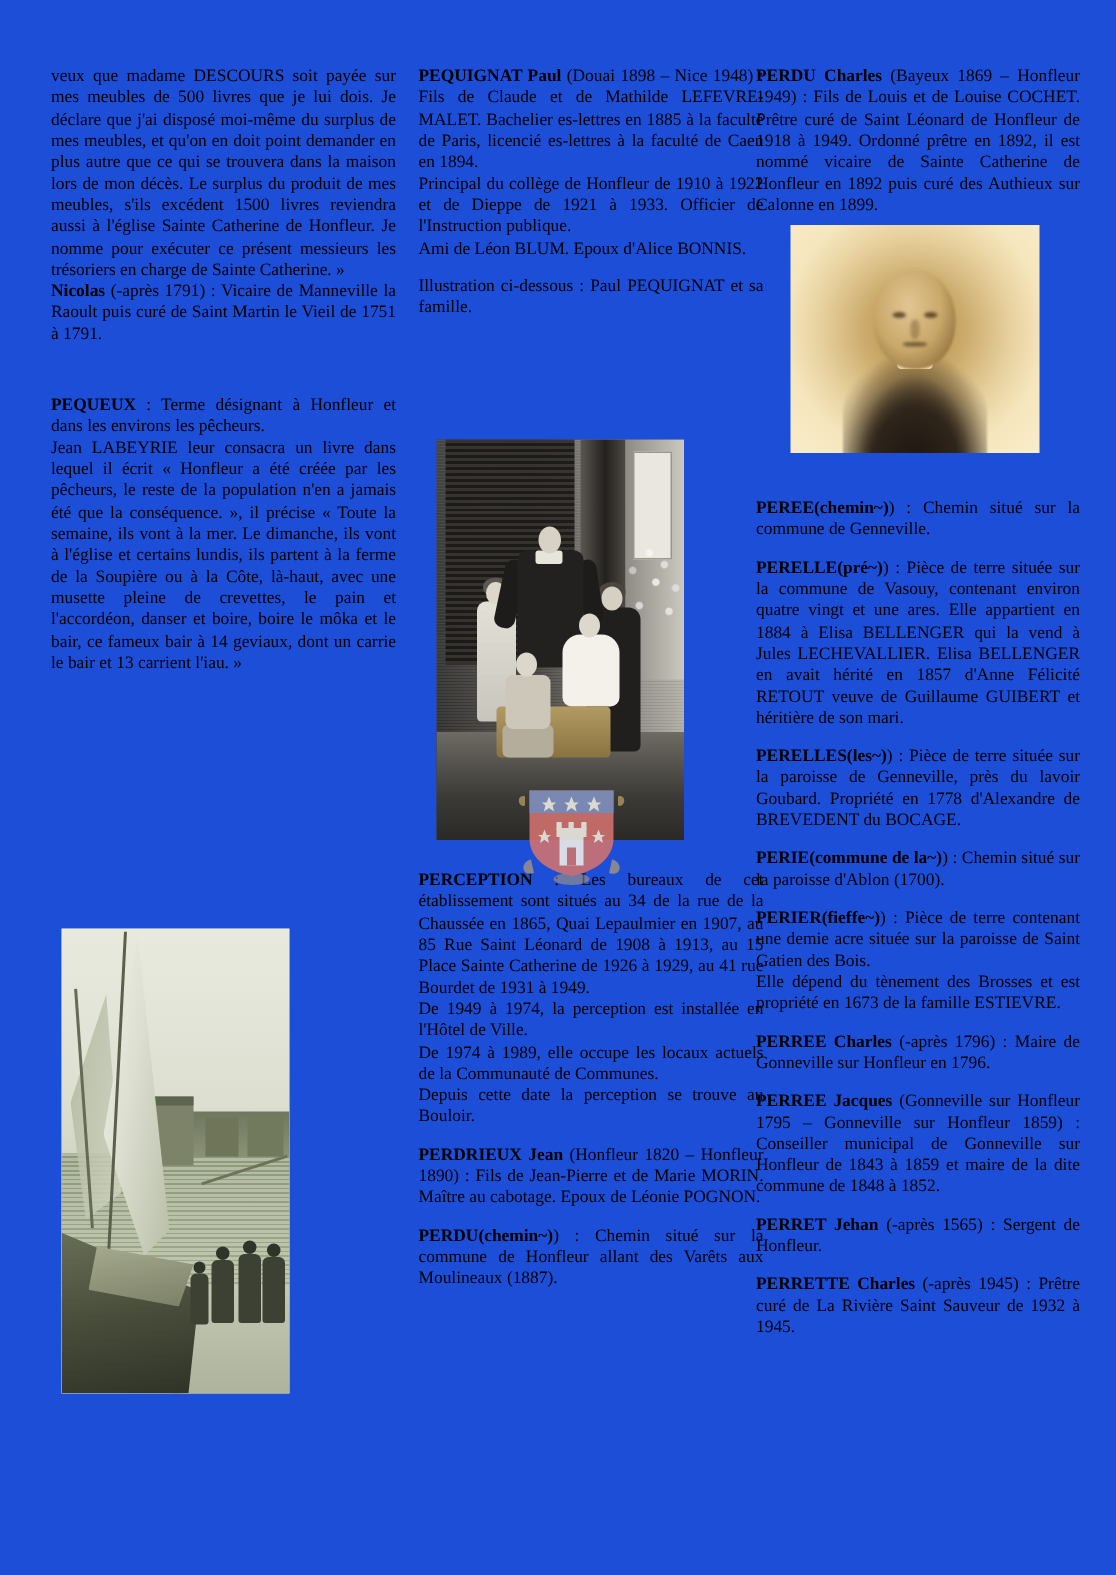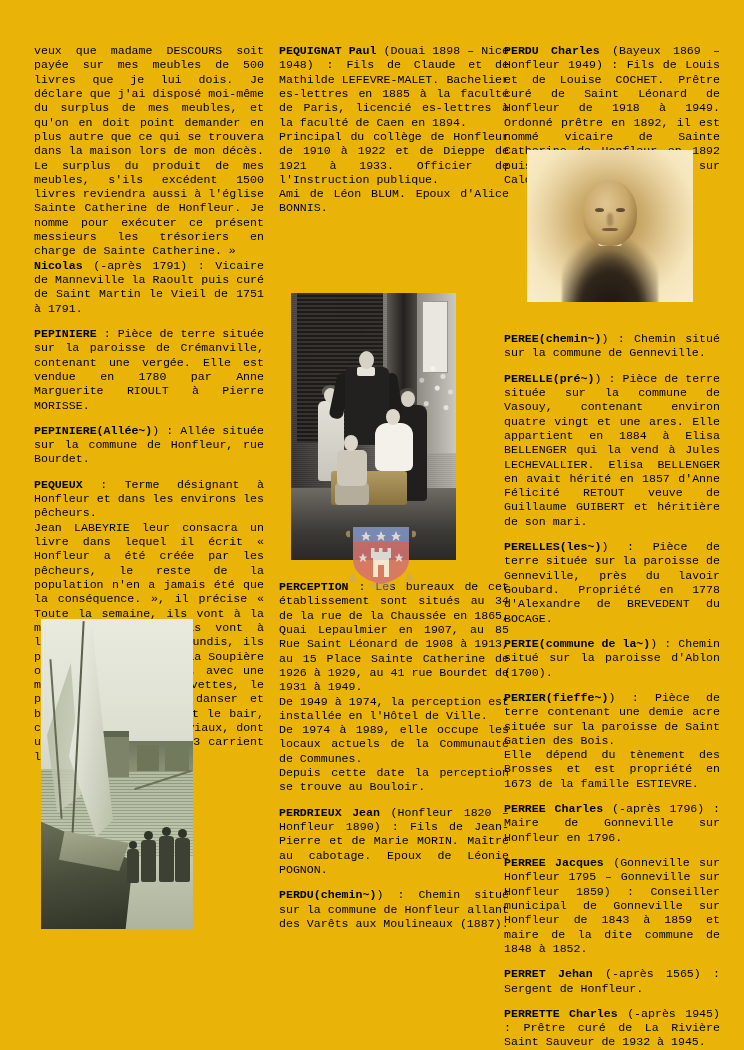--- a/index.html
+++ b/index.html
@@ -13,22 +13,21 @@
     font-family: "Liberation Serif", "DejaVu Serif", serif;
     color: #000000;
     overflow: hidden;
     position: relative;
   }
   .page {
     position: absolute;
     left: 0; top: 0;
     width: 744px;
     height: 1050px;
-    background: #eab308;
-    font-family: Liberation Mono, monospace;
+    background: #1d4ed8;
   }
   
   .col {
     position: absolute;
     top: 44px;
     width: 230px;
     font-size: 11.6px;
     line-height: 1.235;
     text-align: justify;
     -webkit-hyphens: none;
@@ -278,41 +277,38 @@
 <div class="page">
 
   <div class="col col-1">
     <div class="entry">
       <p class="line">veux que madame DESCOURS soit payée sur mes meubles de 500 livres que je lui dois. Je déclare que j'ai disposé moi-même du surplus de mes meubles, et qu'on en doit point demander en plus autre que ce qui se trouvera dans la maison lors de mon décès. Le surplus du produit de mes meubles, s'ils excédent 1500 livres reviendra aussi à l'église Sainte Catherine de Honfleur. Je nomme pour exécuter ce présent messieurs les trésoriers en charge de Sainte Catherine. »</p>
     </div>
     <div class="entry">
       <p class="line"><b>Nicolas</b> (-après 1791) : Vicaire de Manneville la Raoult puis curé de Saint Martin le Vieil de 1751 à 1791.</p>
     </div>
     <div class="gap"></div>
-    <div class="entry">
-      <p class="line"><b>PEPINIERE</b> : Pièce de terre située sur la paroisse de Crémanville, contenant une vergée. Elle est vendue en 1780 par Anne Marguerite RIOULT à Pierre MORISSE.</p>
-    </div>
-    <div class="gap"></div>
-    <div class="entry">
-      <p class="line"><b>PEPINIERE(Allée~)</b>) : Allée située sur la commune de Honfleur, rue Bourdet.</p>
-    </div>
+    <div class="gap"></div>
     <div class="gap"></div>
     <div class="entry">
       <p class="line"><b>PEQUEUX</b> : Terme désignant à Honfleur et dans les environs les pêcheurs.</p>
       <p class="line">Jean LABEYRIE leur consacra un livre dans lequel il écrit « Honfleur a été créée par les pêcheurs, le reste de la population n'en a jamais été que la conséquence. », il précise « Toute la semaine, ils vont à la mer. Le dimanche, ils vont à l'église et certains lundis, ils partent à la ferme de la Soupière ou à la Côte, là-haut, avec une musette pleine de crevettes, le pain et l'accordéon, danser et boire, boire le môka et le bair, ce fameux bair à 14 geviaux, dont un carrie le bair et 13 carrient l'iau. »</p>
     </div>
   </div>
 
   <div class="col col-2">
     <div class="entry">
       <p class="line"><b>PEQUIGNAT Paul</b> (Douai 1898 – Nice 1948) : Fils de Claude et de Mathilde LEFEVRE-MALET. Bachelier es-lettres en 1885 à la faculté de Paris, licencié es-lettres à la faculté de Caen en 1894.</p>
       <p class="line">Principal du collège de Honfleur de 1910 à 1922 et de Dieppe de 1921 à 1933. Officier de l'Instruction publique.</p>
       <p class="line">Ami de Léon BLUM. Epoux d'Alice BONNIS.</p>
     </div>
     <div class="gap"></div>
+    <div class="entry">
+      <p class="line">Illustration ci-dessous : Paul PEQUIGNAT et sa famille.</p>
+    </div>
   </div>
 
   <div class="col col-2" style="top:580px;">
     <div class="entry">
       <p class="line"><b>PERCEPTION</b> : Les bureaux de cet établissement sont situés au 34 de la rue de la Chaussée en 1865, Quai Lepaulmier en 1907, au 85 Rue Saint Léonard de 1908 à 1913, au 15 Place Sainte Catherine de 1926 à 1929, au 41 rue Bourdet de 1931 à 1949.</p>
       <p class="line">De 1949 à 1974, la perception est installée en l'Hôtel de Ville.</p>
       <p class="line">De 1974 à 1989, elle occupe les locaux actuels de la Communauté de Communes.</p>
       <p class="line">Depuis cette date la perception se trouve au Bouloir.</p>
     </div>
     <div class="gap"></div>

